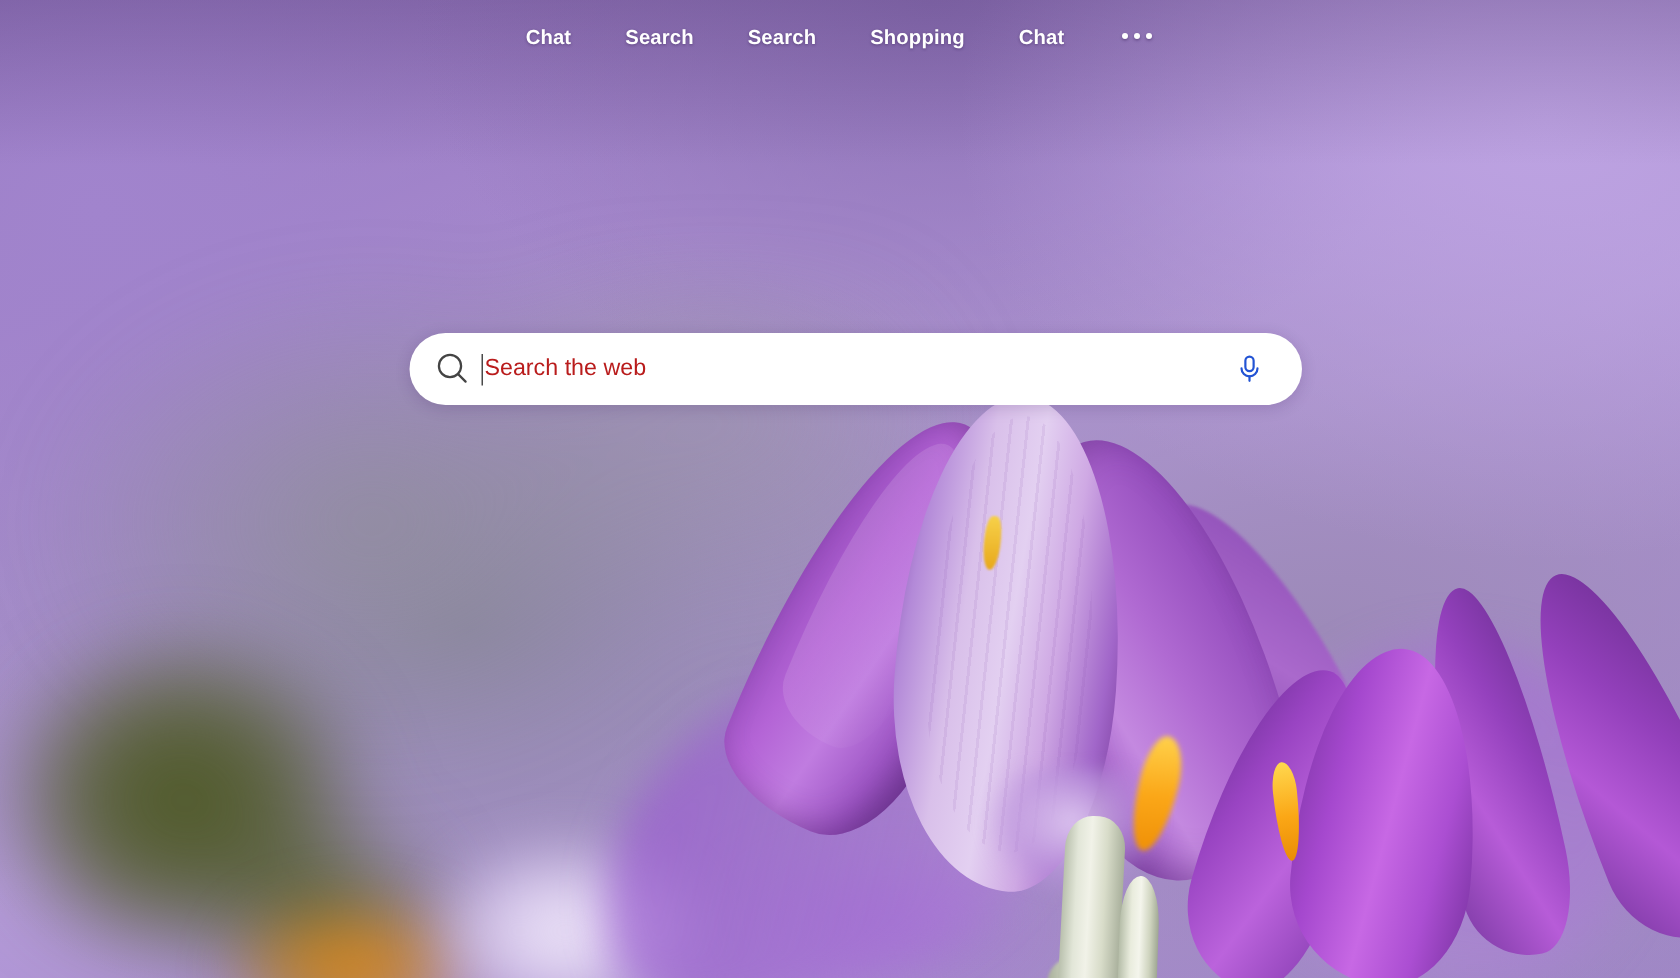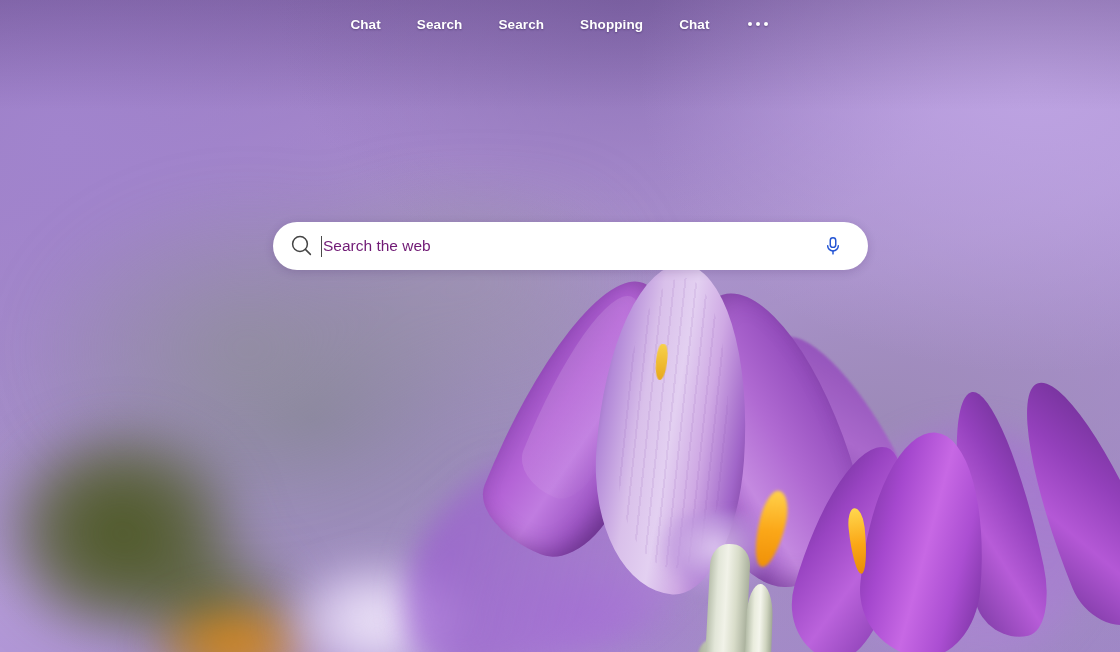--- a/index.html
+++ b/index.html
@@ -331,21 +331,21 @@
     position: relative;
     cursor: text;
   }
   .caret {
     width: 1px;
     height: 21px;
     background: #4a4a4a;
     margin-right: 1px;
   }
   .placeholder {
-    color: #701a75;
+    color: #b91c1c;
     font-size: 15.5px;
     font-family: "Liberation Sans", sans-serif;
     line-height: 1;
     user-select: none;
     text-align: right;
   }
   .mic-btn {
     width: 30px; height: 30px;
     flex: 0 0 30px;
     display: flex; align-items: center; justify-content: center;

